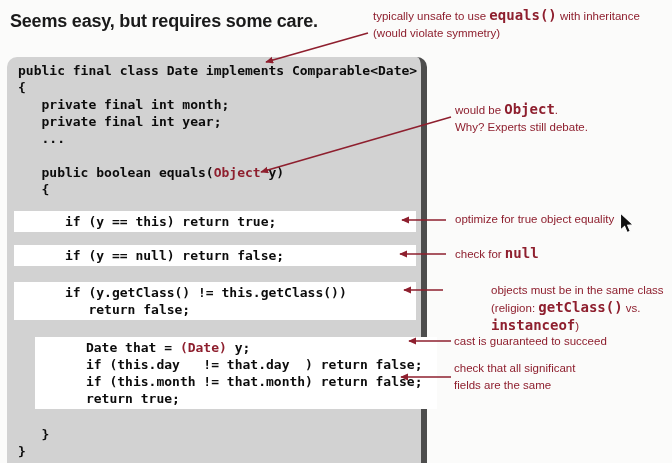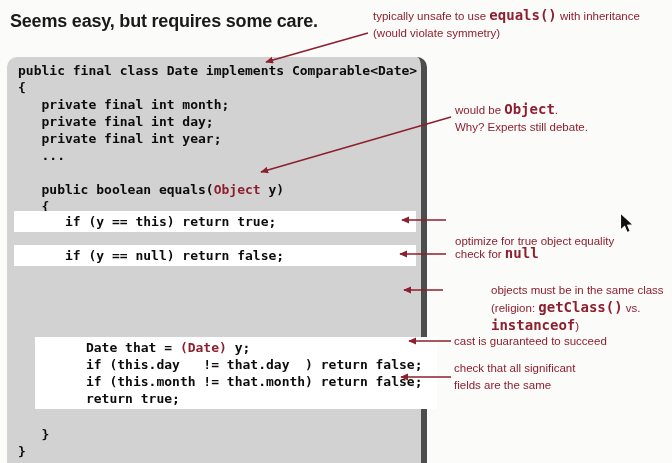--- a/index.html
+++ b/index.html
@@ -29,32 +29,35 @@
 
 <div id="stage">
 
   <div class="page-title">Seems easy, but requires some care.</div>
 
   <div class="code-block">
     <div class="code-group" style="top:5px;">
         <div class="code-line"><span>public final class Date implements Comparable&lt;Date&gt;</span></div>
         <div class="code-line"><span>{</span></div>
         <div class="code-line"><span>   private final int month;</span></div>
-        <div class="code-line"><span>   private final int day;</span></div>
         <div class="code-line"><span>   private final int year;</span></div>
         <div class="code-line"><span>   ...</span></div>
         <div class="code-line">&nbsp;</div>
         <div class="code-line"><span>   public boolean equals(</span><span class="red">Object</span><span> y)</span></div>
         <div class="code-line"><span>   {</span></div>
       </div>
     <div class="code-group bar" style="top:154px;">
         <div class="code-line"><span>      if (y == this) return true;</span></div>
       </div>
     <div class="code-group bar" style="top:188px;">
         <div class="code-line"><span>      if (y == null) return false;</span></div>
+      </div>
+    <div class="code-group bar" style="top:225px;">
+        <div class="code-line"><span>      if (y.getClass() != this.getClass())</span></div>
+        <div class="code-line"><span>         return false;</span></div>
       </div>
     <div class="code-group bar" style="top:280px;margin-left:21px;">
         <div class="code-line"><span>      Date that = </span><span class="red">(Date)</span><span> y;</span></div>
         <div class="code-line"><span>      if (this.day   != that.day  ) return false;</span></div>
         <div class="code-line"><span>      if (this.month != that.month) return false;</span></div>
         <div class="code-line"><span>      return true;</span></div>
       </div>
     <div class="code-group" style="top:369px;">
         <div class="code-line"><span>   }</span></div>
         <div class="code-line"><span>}</span></div>
@@ -62,21 +65,21 @@
   </div>
 
   <div class="ann" style="left:373px;top:7px;">
       <div class="ann-line"><span>typically unsafe to use </span><span class="mono">equals()</span><span> with inheritance</span></div>
       <div class="ann-line"><span>(would violate symmetry)</span></div>
     </div>
   <div class="ann" style="left:455px;top:101px;">
       <div class="ann-line"><span>would be </span><span class="mono">Object</span><span>.</span></div>
       <div class="ann-line"><span>Why? Experts still debate.</span></div>
     </div>
-  <div class="ann" style="left:455px;top:211px;margin-top:22px;">
+  <div class="ann" style="left:455px;top:211px;">
       <div class="ann-line"><span>optimize for true object equality</span></div>
     </div>
   <div class="ann" style="left:455px;top:245px;">
       <div class="ann-line"><span>check for </span><span class="mono">null</span></div>
     </div>
   <div class="ann" style="left:455px;top:282px;margin-left:36px;">
       <div class="ann-line"><span>objects must be in the same class</span></div>
       <div class="ann-line"><span>(religion: </span><span class="mono">getClass()</span><span> vs. </span><span class="mono">instanceof</span><span>)</span></div>
     </div>
   <div class="ann" style="left:454px;top:333px;">

